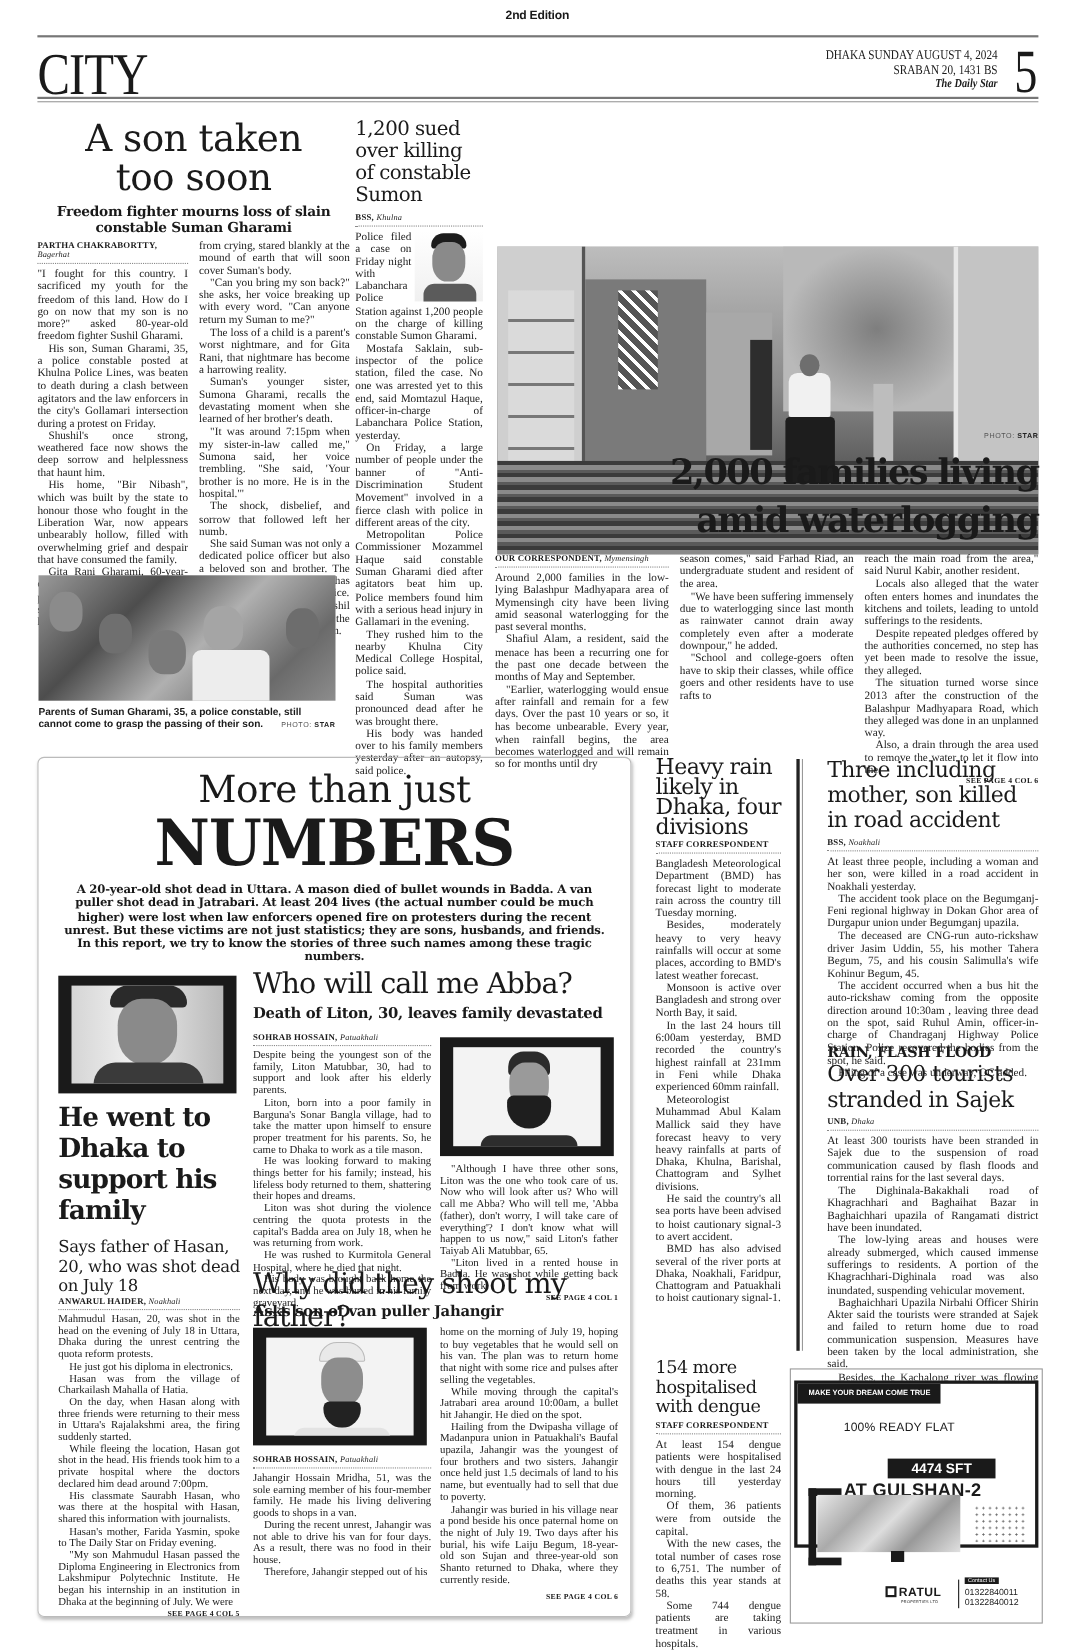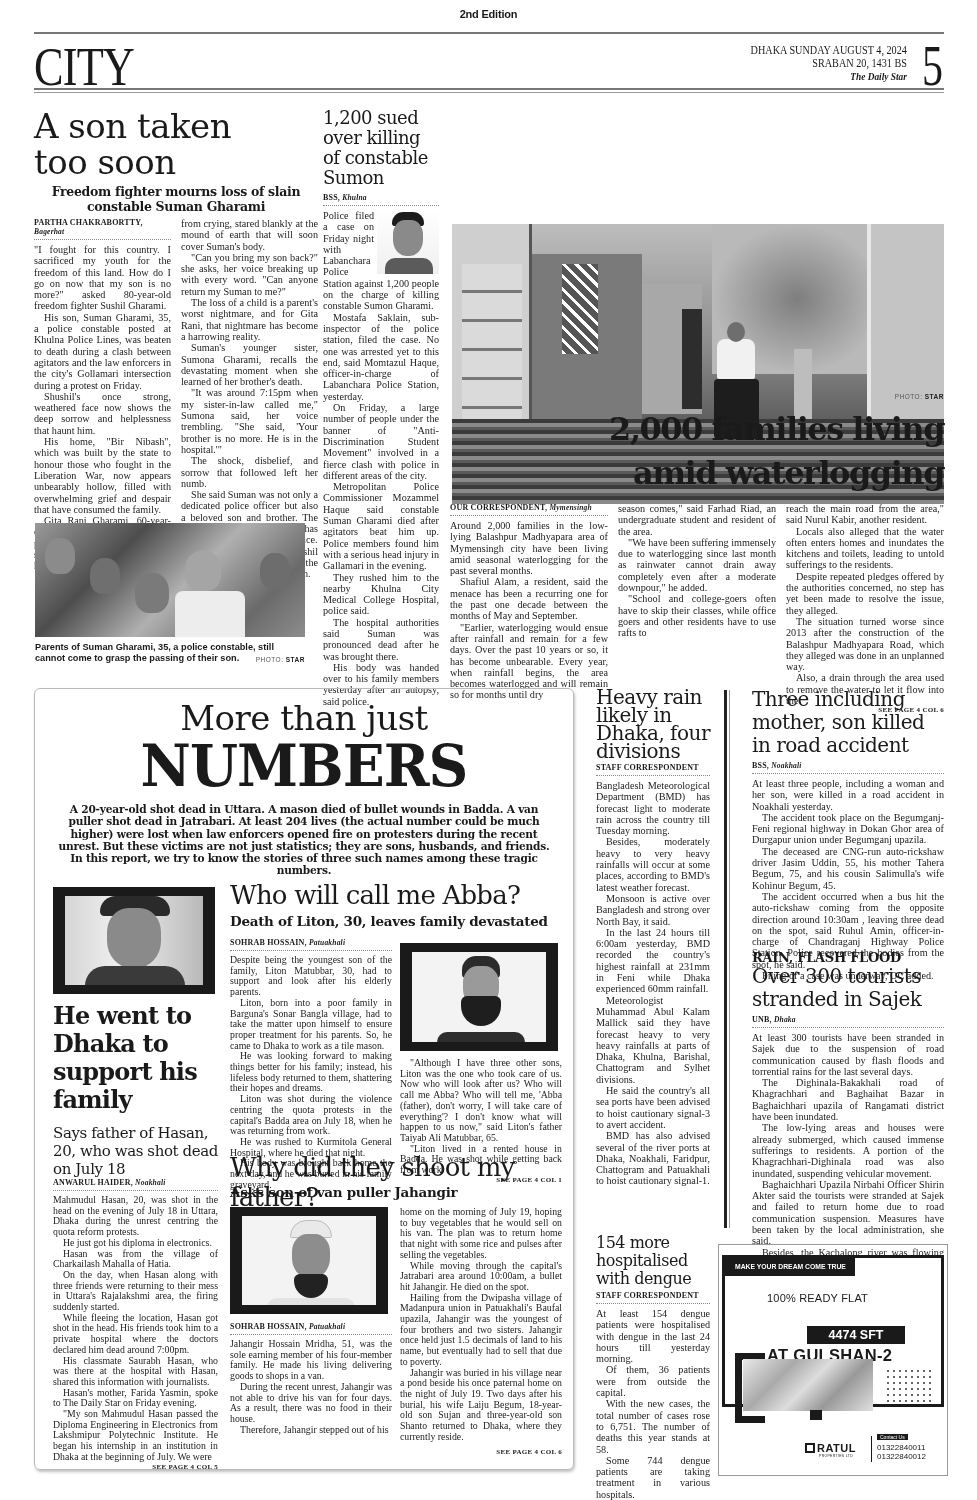--- a/index.html
+++ b/index.html
@@ -10,21 +10,21 @@
   .rule { background: #777; height: 2px; }
   .section-title { top: 40px; left: 34px; font-family: "Liberation Serif", serif; font-size: 54px; line-height: 54px; letter-spacing: -1px; transform: scaleX(0.82); transform-origin: left; }
   .dateline { top: 44px; right: 70px; text-align: right; font-family: "Liberation Serif", serif; font-size: 12px; line-height: 13px; transform: scaleX(0.85); transform-origin: right; }
   .dateline .brand { font-style: italic; font-size: 11px; font-weight: bold; }
   .page-num { top: 38px; right: 34px; font-family: "Liberation Serif", serif; font-size: 56px; line-height: 56px; transform: scaleX(0.75); transform-origin: right; }
 
   .body-text { font-family: "Liberation Serif", serif; font-size: 10.2px; line-height: 11.3px; text-align: justify; color: #222; }
   .body-text p { text-indent: 10px; }
   .body-text p.first { text-indent: 0; }
   .byline { font-family: "Liberation Serif", serif; font-size: 8px; font-weight: bold; letter-spacing: 0.2px; }
-  .byline i { font-weight: bold; font-size: 7.5px; text-align: center; }
+  .byline i { font-weight: normal; font-size: 7.5px; text-align: center; }
   .dotted { border-bottom: 1px dotted #888; margin: 3px 0 4px 0; }
   .photo-credit { font-family: "Liberation Sans", sans-serif; font-size: 6.5px; color: #555; letter-spacing: 0.5px; }
   .photo-credit b { color: #222; }
   .see-page { font-family: "Liberation Serif", serif; font-size: 7px; font-weight: bold; text-align: right; letter-spacing: 0.3px; }
 
   .headline-light { font-family: "DejaVu Serif", serif; font-weight: normal; letter-spacing: -0.5px; }
   .photo { background: linear-gradient(180deg, #bdbdbd 0%, #8a8a8a 45%, #5f5f5f 70%, #9a9a9a 100%); position: relative; overflow: hidden; }
   .framed-photo { background: #1a1a1a; padding: 9px 12px; }
   .framed-photo .inner { width: 100%; height: 100%; background: linear-gradient(180deg, #efefef 0%, #d8d8d8 100%); position: relative; overflow: hidden; }
   .face { position: absolute; border-radius: 45% 45% 40% 40%; background: #8b8b8b; }
@@ -42,21 +42,21 @@
 <div class="abs dateline">
   <div>DHAKA SUNDAY AUGUST 4, 2024</div>
   <div>SRABAN 20, 1431 BS</div>
   <div class="brand">The Daily Star</div>
 </div>
 <div class="abs page-num">5</div>
 <div class="abs rule" style="top:88px;left:34px;width:910px;"></div>
 <div class="abs" style="top:92px;left:34px;width:910px;height:1px;background:#999;"></div>
 
 <div class="abs" style="top:108px;left:34px;width:284px;">
-  <div class="headline-light" style="text-align:left;font-size:34px;line-height:36px;">
+  <div class="headline-light" style="text-align:center;font-size:34px;line-height:36px;">
     <div>A son taken</div>
     <div>too soon</div>
   </div>
   <div style="text-align:center;font-family:'DejaVu Serif',serif;font-weight:bold;font-size:12.5px;line-height:15px;margin-top:4px;letter-spacing:-0.3px;">Freedom fighter mourns loss of slain constable Suman Gharami</div>
   <div style="display:flex;gap:10px;margin-top:4px;">
     <div style="width:137px;">
       <div class="byline"><span>PARTHA CHAKRABORTTY,</span></div>
       <div class="byline"><i>Bagerhat</i></div>
       <div class="dotted"></div>
       <div class="body-text">

